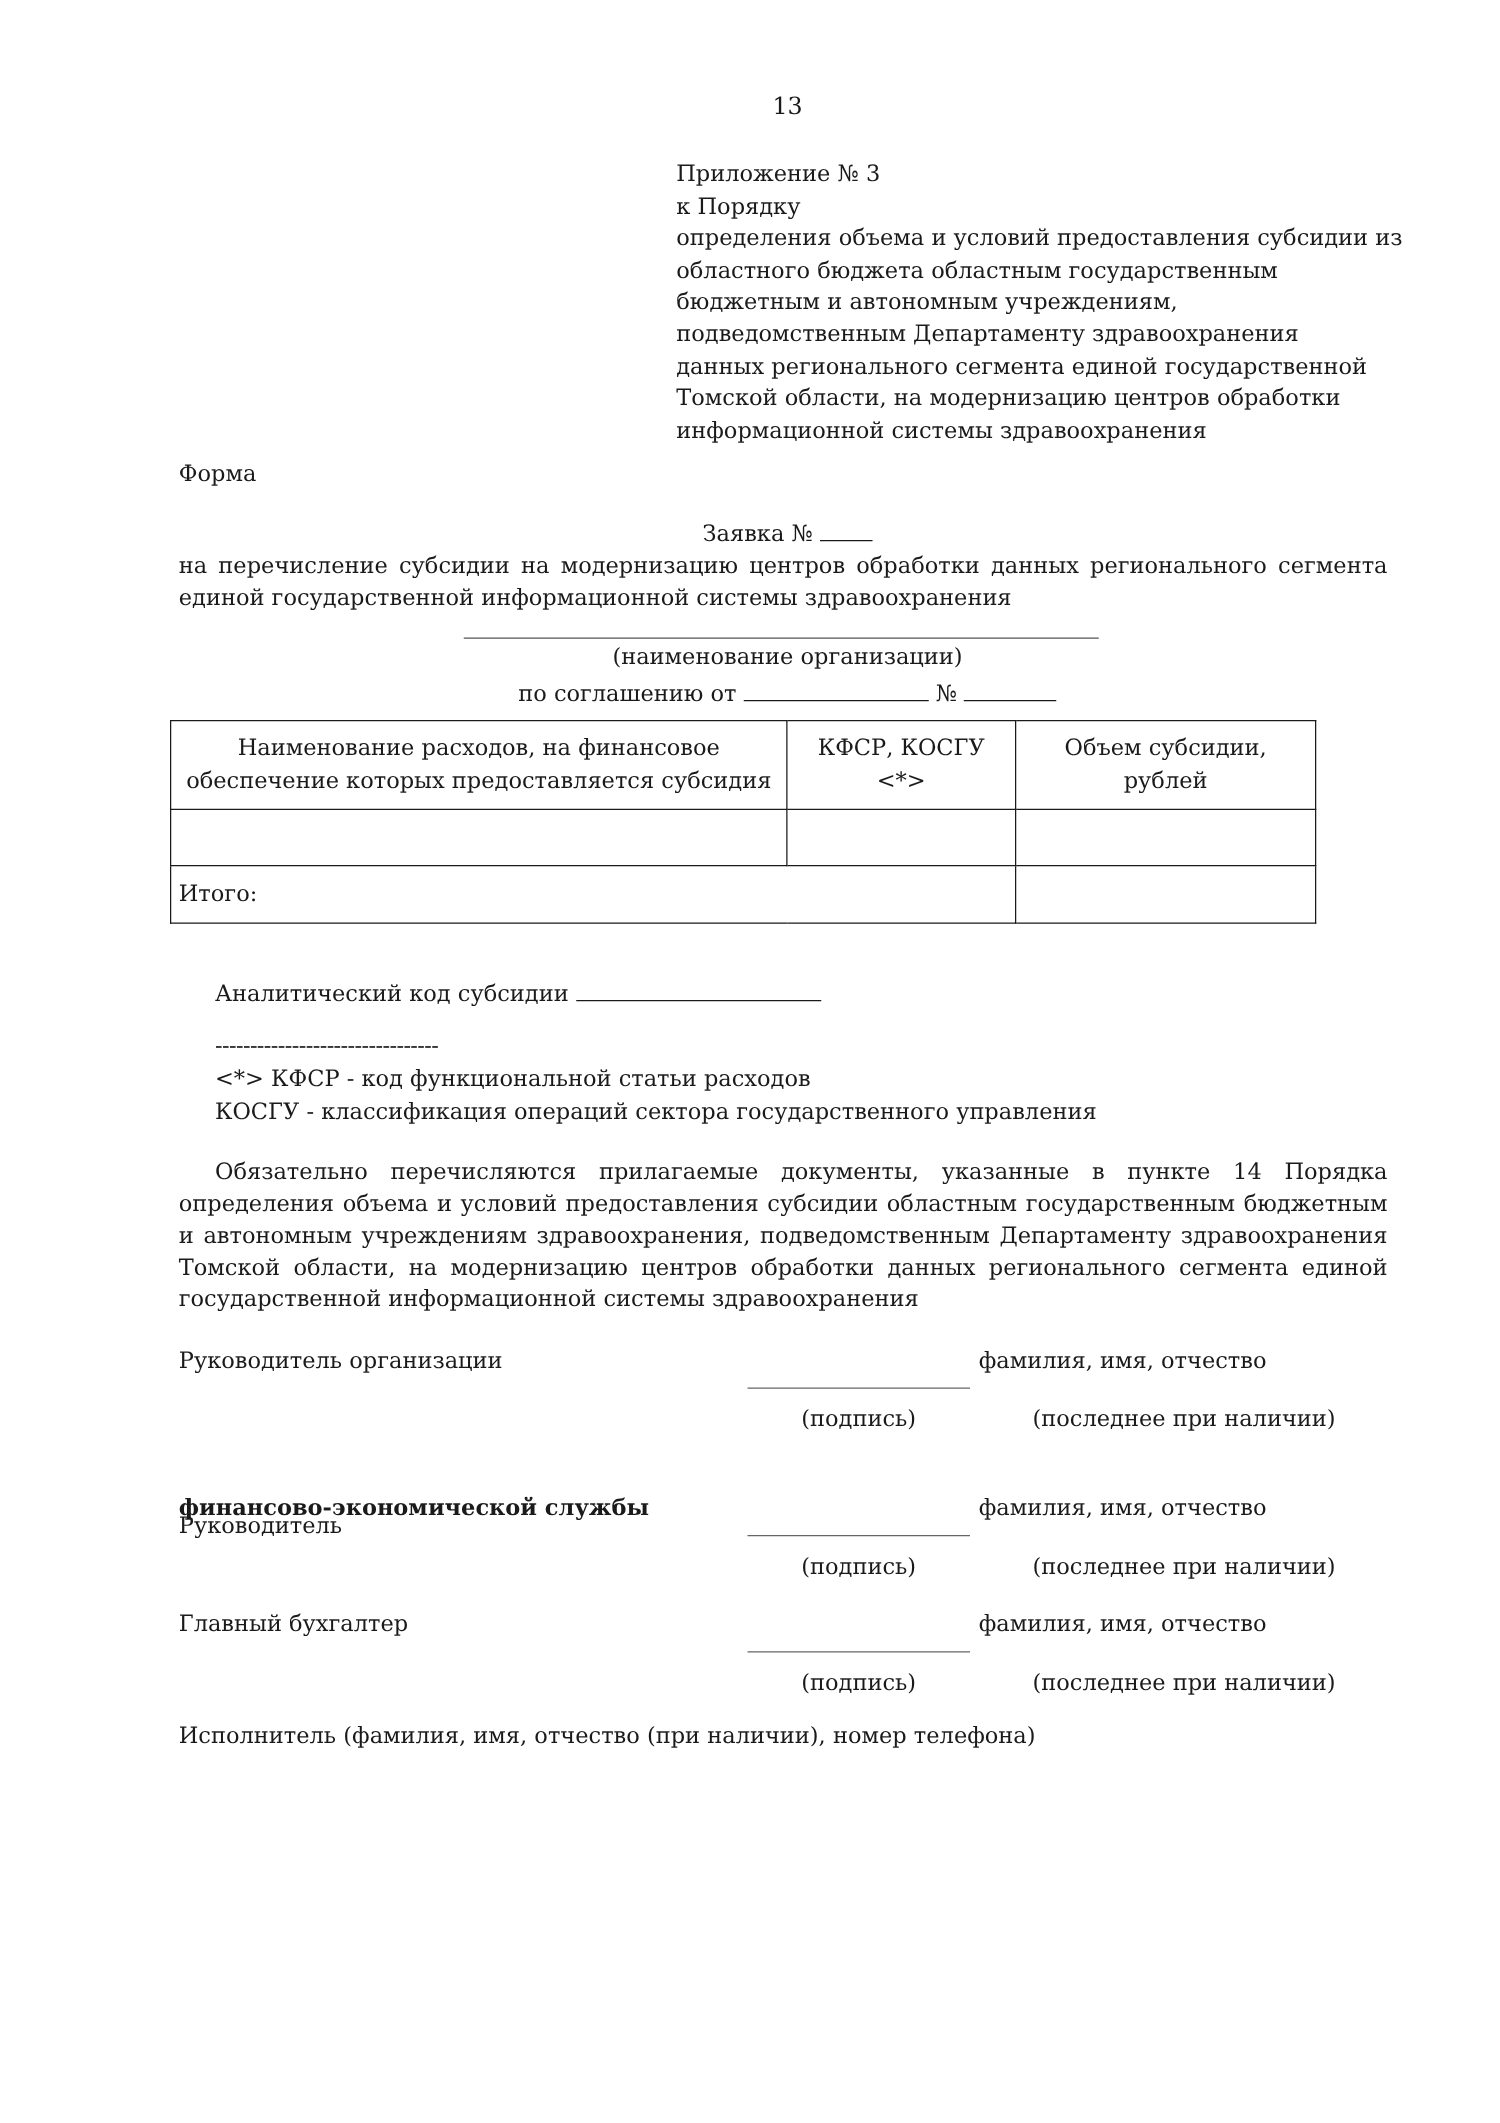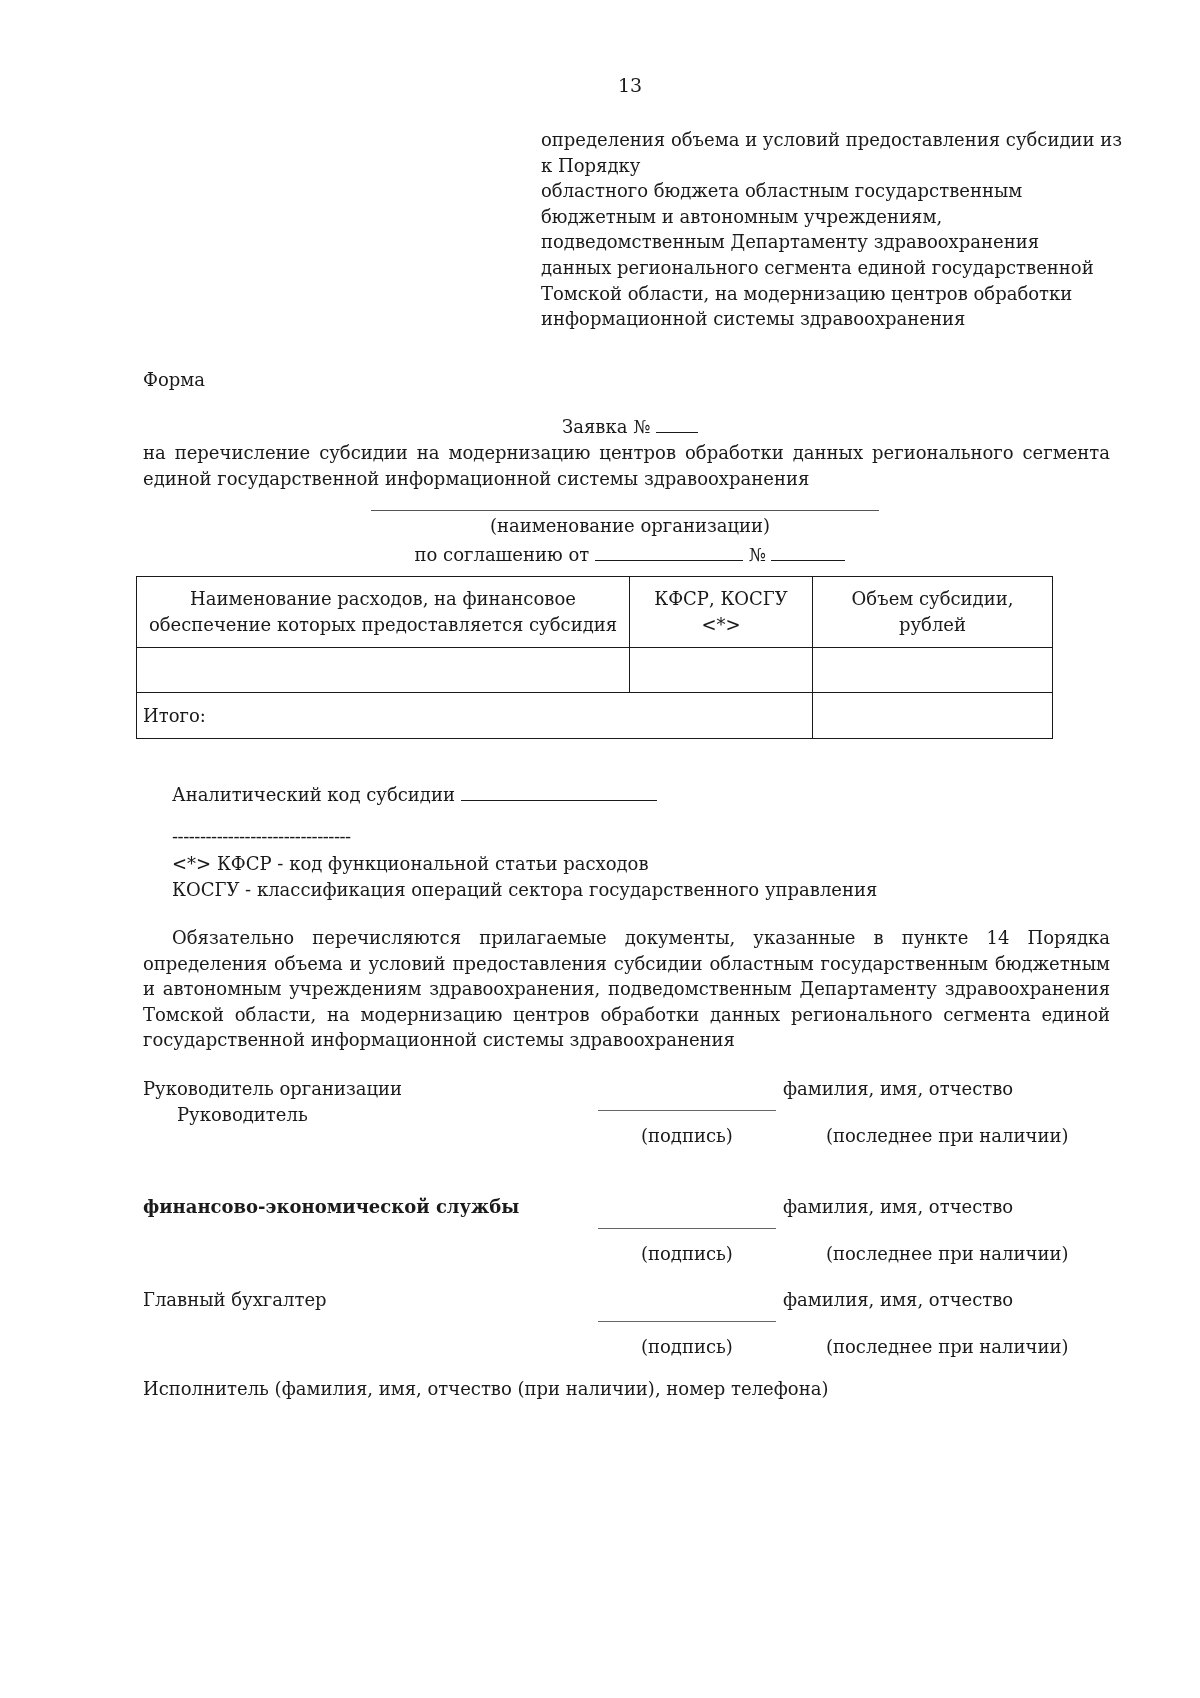--- a/index.html
+++ b/index.html
@@ -32,22 +32,23 @@
     .sig-podpis { left: 641px; }
     .sig-last { left: 826px; }
     .executor { left: 143px; top: 1378px; }
   </style>
 </head>
 <body>
 
 <div class="abs page-num">13</div>
 
 <div class="abs appendix">
+  <div>Приложение № 3</div>
+  <div>к Порядку</div>
   <div>определения объема и условий предоставления субсидии из</div>
-  <div>к Порядку</div>
   <div>областного бюджета областным государственным</div>
   <div>бюджетным и автономным учреждениям,</div>
   <div>подведомственным Департаменту здравоохранения</div>
   <div>данных регионального сегмента единой государственной</div>
   <div>Томской области, на модернизацию центров обработки</div>
   <div>информационной системы здравоохранения</div>
 </div>
 
 <div class="abs forma">Форма</div>
 
@@ -103,21 +104,21 @@
 <div class="abs footnote2">КОСГУ - классификация операций сектора государственного управления</div>
 
 <div class="abs obligatory">Обязательно перечисляются прилагаемые документы, указанные в пункте 14 Порядка определения объема и условий предоставления субсидии областным государственным бюджетным и автономным учреждениям здравоохранения, подведомственным Департаменту здравоохранения Томской области, на модернизацию центров обработки данных регионального сегмента единой государственной информационной системы здравоохранения</div>
 
 <div class="abs sig-label" style="top:1078px;">Руководитель организации</div>
 <div class="abs sig-fio" style="top:1078px;">фамилия, имя, отчество</div>
 <div class="abs sig-line" style="top:1110px;"></div>
 <div class="abs sig-podpis" style="top:1125px;">(подпись)</div>
 <div class="abs sig-last" style="top:1125px;">(последнее при наличии)</div>
 
-<div class="abs sig-label" style="top:1104px;margin-left:34px;">Руководитель</div>
+<div class="abs sig-label" style="top:1210px;">Руководитель</div>
 <div class="abs sig-label" style="top:1196px;font-weight:bold;">финансово-экономической службы</div>
 <div class="abs sig-fio" style="top:1196px;">фамилия, имя, отчество</div>
 <div class="abs sig-line" style="top:1228px;"></div>
 <div class="abs sig-podpis" style="top:1243px;">(подпись)</div>
 <div class="abs sig-last" style="top:1243px;">(последнее при наличии)</div>
 
 <div class="abs sig-label" style="top:1289px;">Главный бухгалтер</div>
 <div class="abs sig-fio" style="top:1289px;">фамилия, имя, отчество</div>
 <div class="abs sig-line" style="top:1321px;"></div>
 <div class="abs sig-podpis" style="top:1336px;">(подпись)</div>

